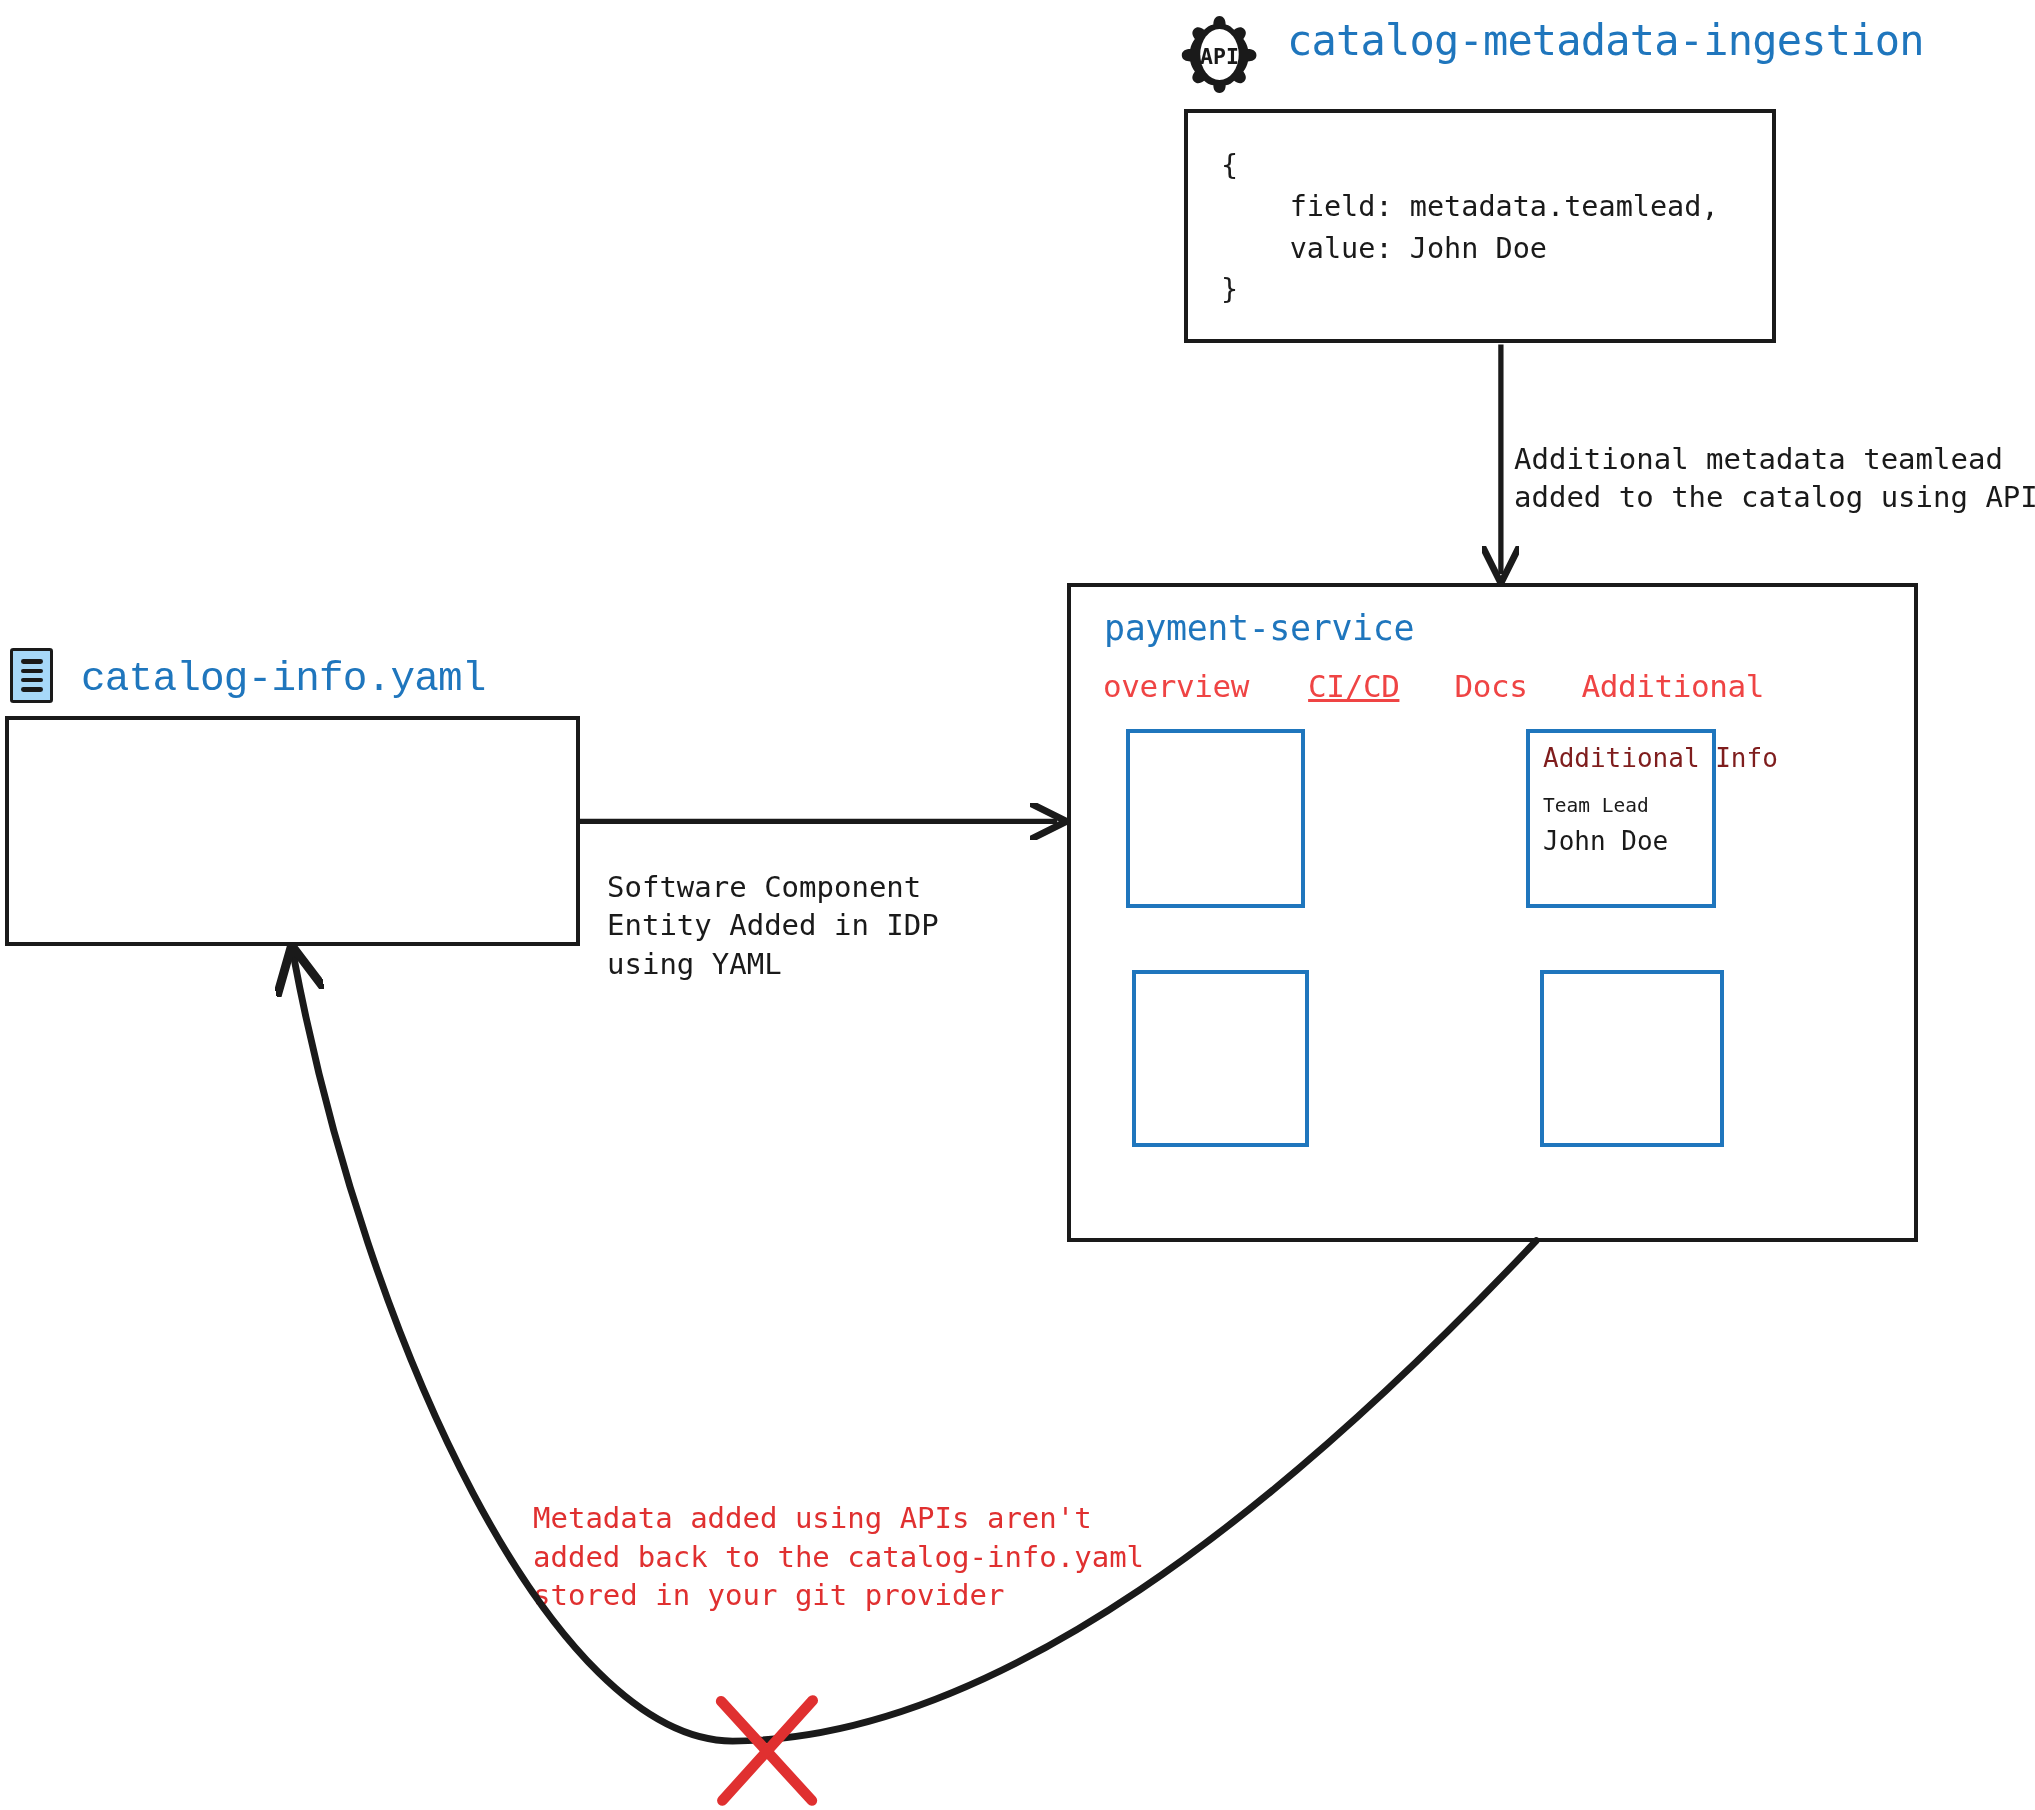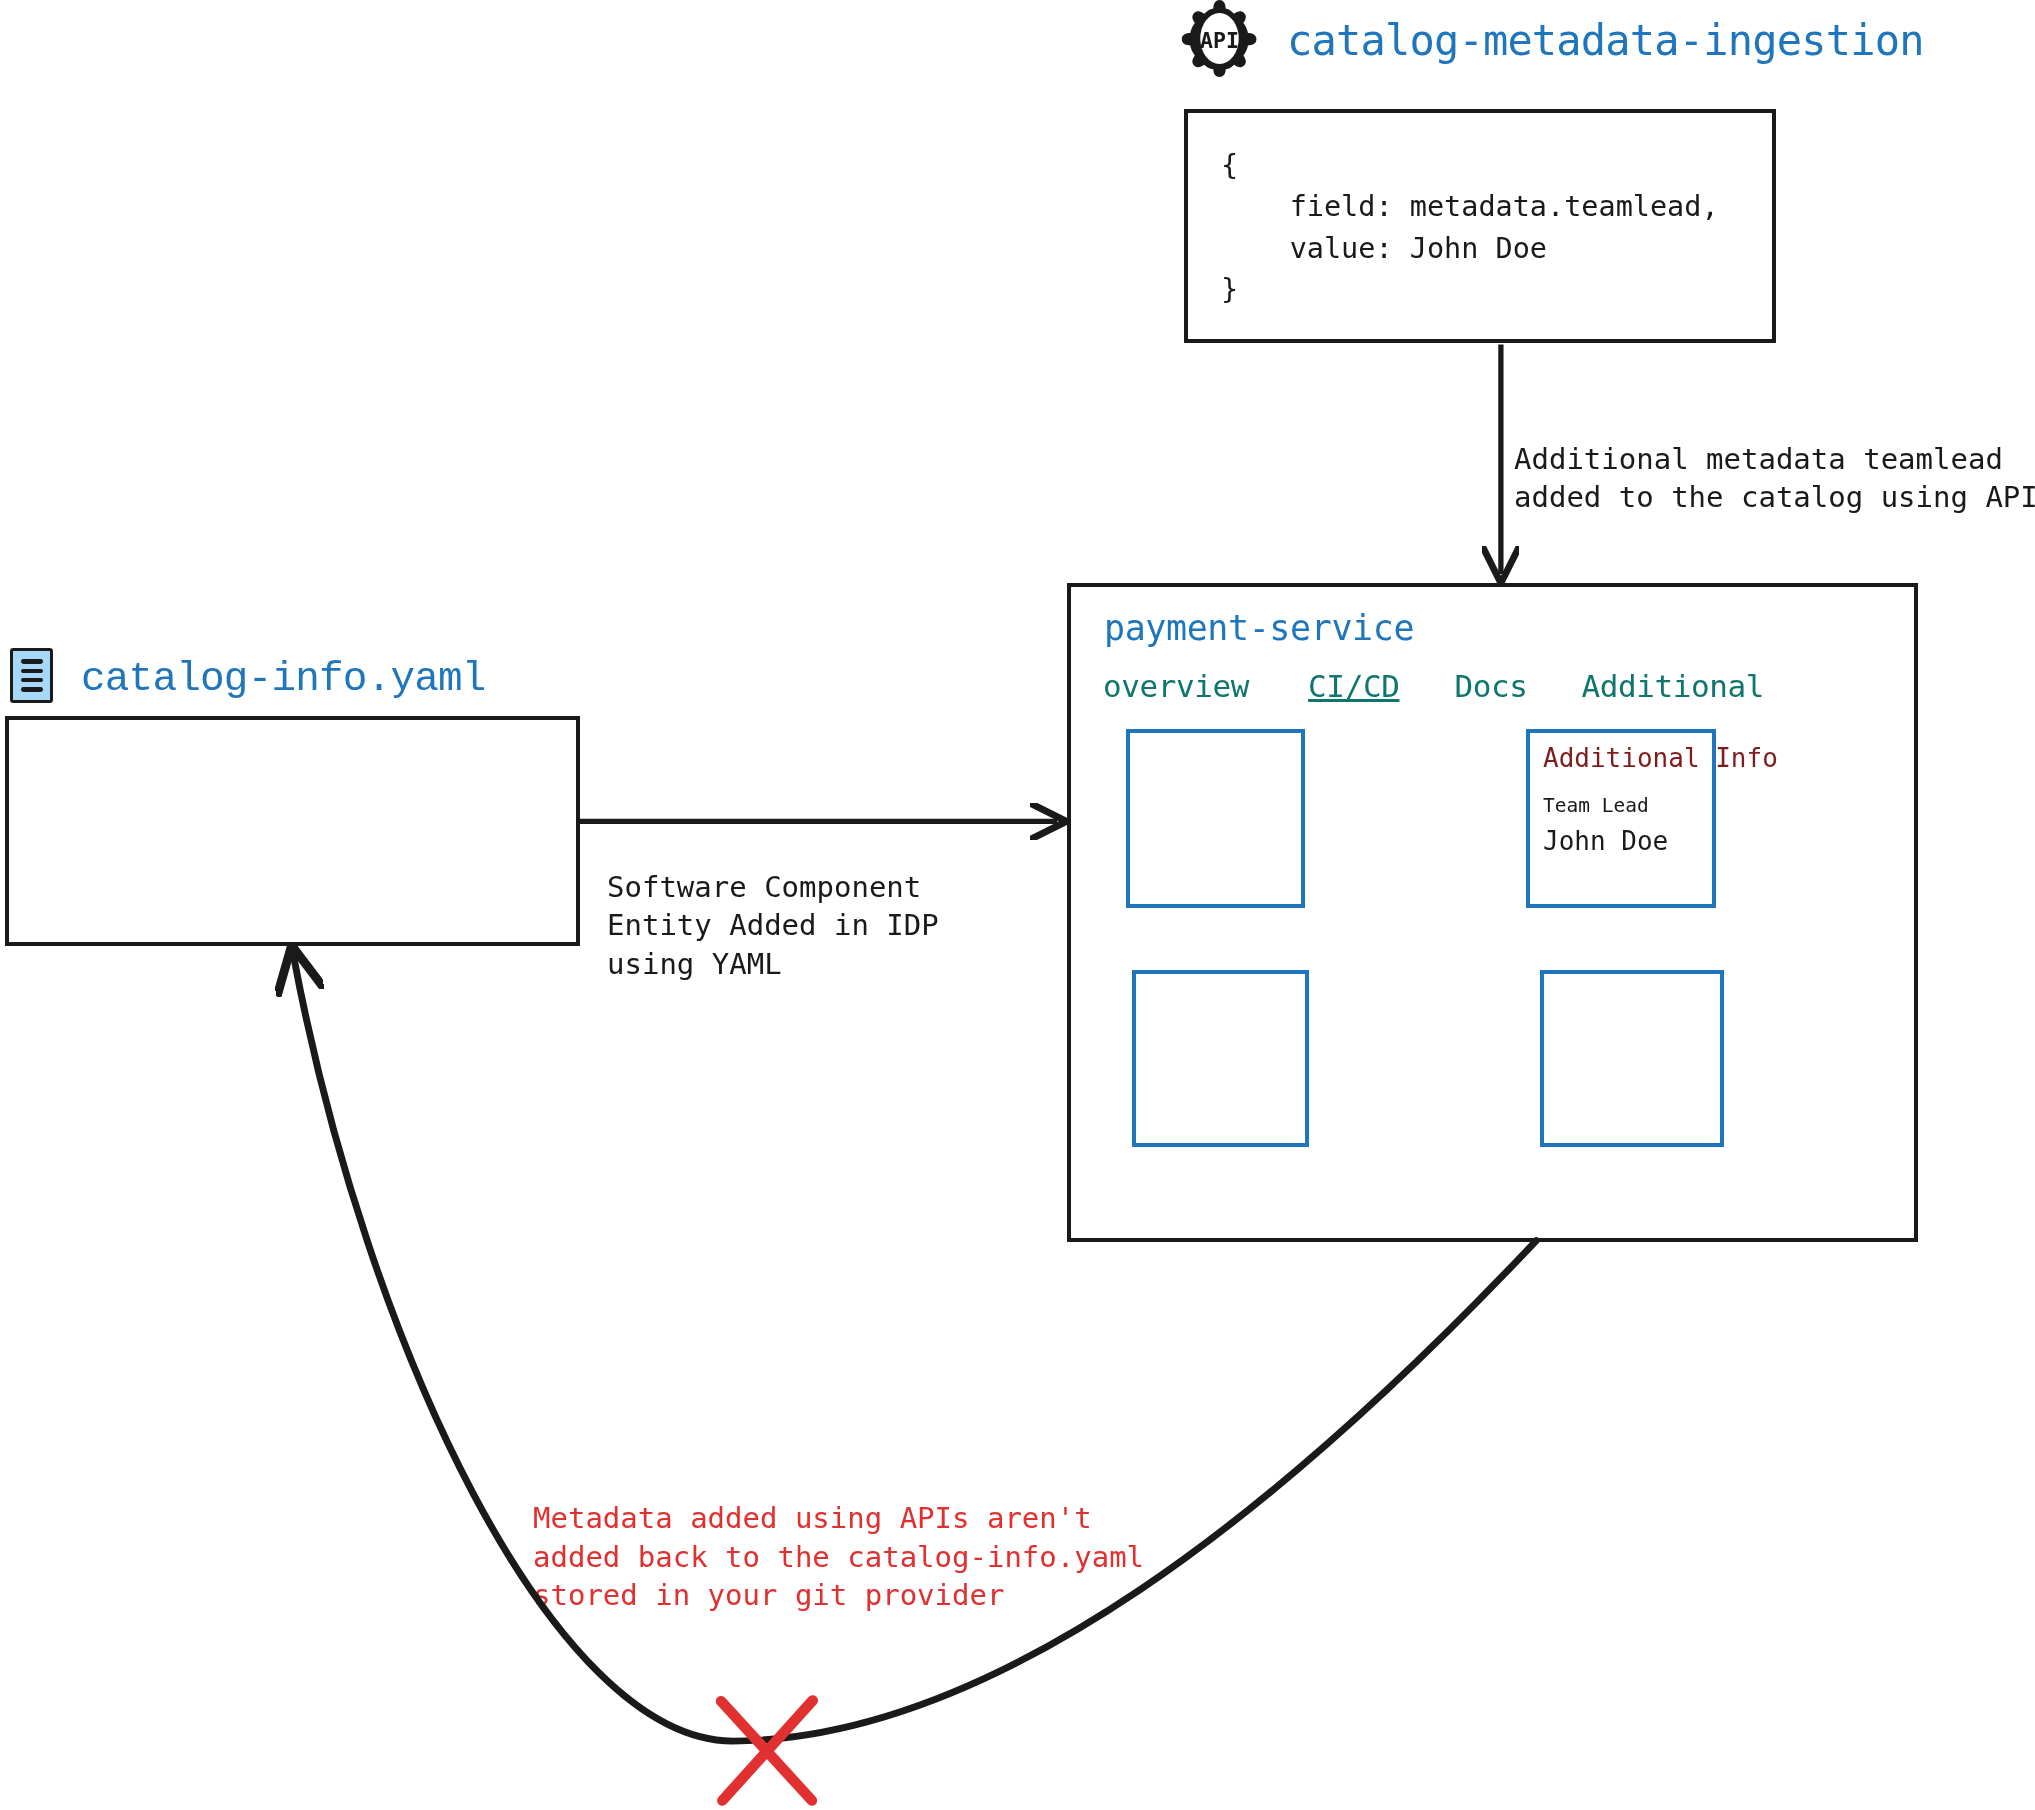--- a/index.html
+++ b/index.html
@@ -11,21 +11,21 @@
     position: relative;
     width: 2056px;
     height: 1810px;
     background: #ffffff;
     font-family: "DejaVu Sans Mono", monospace;
     overflow: hidden;
   }
   .abs { position: absolute; }
 
   
-  .api-icon { left: 1181px; top: 0; width: 77px; height: 77px; }
+  .api-icon { left: 1181px; top: 16px; width: 77px; height: 77px; }
 
   
   .title-api {
     left: 1287px; top: 16.3px;
     font-size: 42px;
     color: #1f76bd;
     letter-spacing: -0.8px;
     white-space: nowrap;
   }
   .title-yaml {
@@ -115,21 +115,21 @@
   }
   .tabs {
     left: 1103px; top: 668px;
     width: 773px;
     display: flex;
     align-items: baseline;
   }
   .tab {
     font-family: "DejaVu Sans Mono", monospace;
     font-size: 31px;
-    color: #0f766e;
+    color: #ef4444;
     white-space: nowrap;
     letter-spacing: -0.4px;
   }
   .tab-gap-1 { margin-left: 59px; text-decoration: underline; }
   .tab-gap-2 { margin-left: 55px; text-align: center; }
   .tab-gap-3 { margin-left: 54px; }
 
   .card {
     border: 4.1px solid #1f76bd;
     background: #ffffff;

